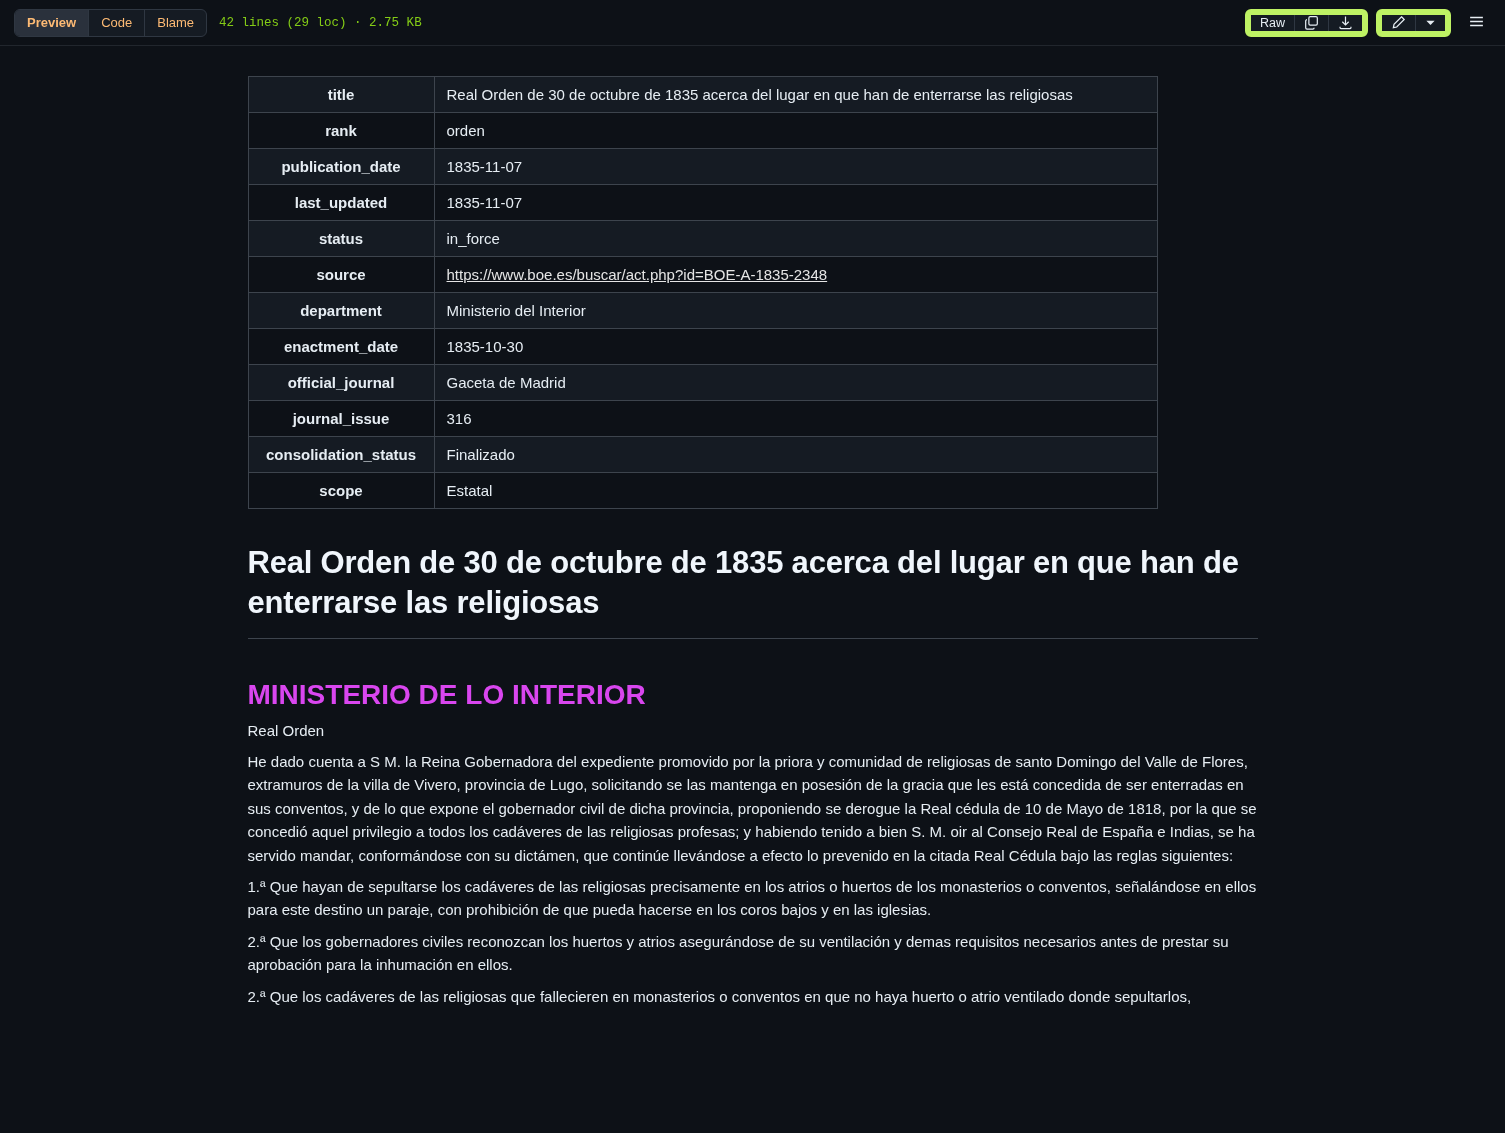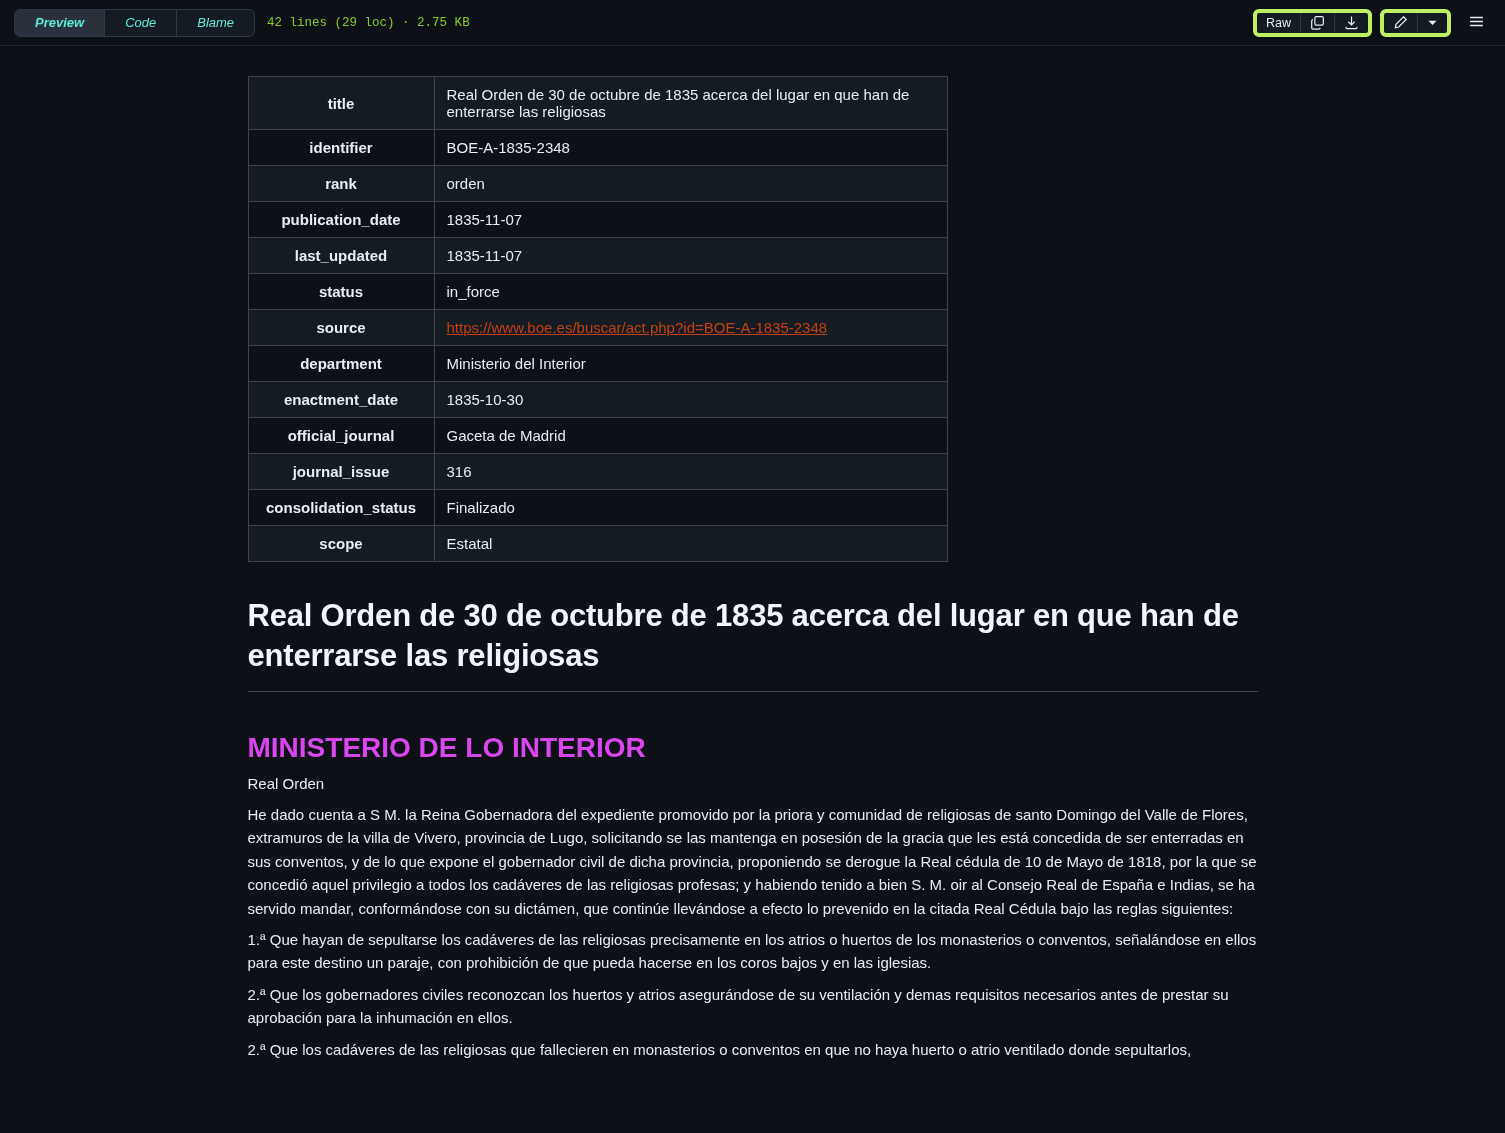--- a/index.html
+++ b/index.html
@@ -34,28 +34,27 @@
     border: 1px solid #2f3742;
     border-radius: 6px;
     height: 28px;
     overflow: hidden;
     margin-right: 12px;
   }
   .seg-btn {
     height: 100%;
     display: flex;
     align-items: center;
-    padding: 0 20px;
+    padding: 0 12px;
     font-size: 13px;
-    color: #5eead4;
+    color: #fdba74;
     cursor: pointer;
     border-right: 1px solid #2f3742;
     background: transparent;
     white-space: nowrap;
-    font-style: italic;
   }
   .seg-btn:last-child { border-right: none; }
   .seg-btn.active {
     background: #2a313c;
     font-weight: bold;
   }
   .meta {
     font-family: "Liberation Mono", monospace;
     font-size: 12.5px;
     color: #84cc16;
@@ -64,21 +63,21 @@
   .toolbar-right {
     margin-left: auto;
     display: flex;
     align-items: center;
     gap: 0;
   }
   .tr-group {
     display: flex;
     align-items: center;
     background: #151b23;
-    border: 4px solid #bef264;
+    border: 6px solid #bef264;
     border-radius: 6px;
     height: 28px;
     overflow: hidden;
     margin-left: 8px;
     justify-content: flex-end;
   }
   .tr-btn {
     height: 100%;
     display: flex;
     align-items: center;
@@ -106,21 +105,21 @@
     overflow: hidden;
   }
   .article {
     width: 1010px;
     margin: 0 auto;
     padding: 0 0 40px 0;
   }
 
   table.meta-table {
     border-collapse: collapse;
-    width: 700px;
+    width: 910px;
     margin: 10px 0 0 0;
     font-size: 15px;
   }
   table.meta-table td {
     border: 1px solid #3d444d;
     padding: 9px 12px;
     vertical-align: middle;
   }
   table.meta-table tr:nth-child(odd) td { background: #151b23; }
   table.meta-table tr:nth-child(even) td { background: #0d1117; }
@@ -128,21 +127,21 @@
     width: 186px;
     text-align: center;
     font-weight: bold;
     color: #e6edf3;
     white-space: nowrap;
   }
   td.val {
     color: #e6edf3;
   }
   td.val a {
-    color: #c2410c;
+    color: #e5e5e5;
     text-decoration: underline;
   }
 
   h1.doc-title {
     font-size: 31px;
     line-height: 1.3;
     font-weight: bold;
     margin: 34px 0 8px 0;
     padding-bottom: 14px;
     border-bottom: 1px solid #3d444d;
@@ -213,24 +212,20 @@
 <div class="content">
   <div class="article">
 
     <table class="meta-table">
       <tbody>
         <tr>
           <td class="key">title</td>
           <td class="val">Real Orden de 30 de octubre de 1835 acerca del lugar en que han de enterrarse las religiosas</td>
         </tr>
         <tr>
-          <td class="key">identifier</td>
-          <td class="val">BOE-A-1835-2348</td>
-        </tr>
-        <tr>
           <td class="key">rank</td>
           <td class="val">orden</td>
         </tr>
         <tr>
           <td class="key">publication_date</td>
           <td class="val">1835-11-07</td>
         </tr>
         <tr>
           <td class="key">last_updated</td>
           <td class="val">1835-11-07</td>

